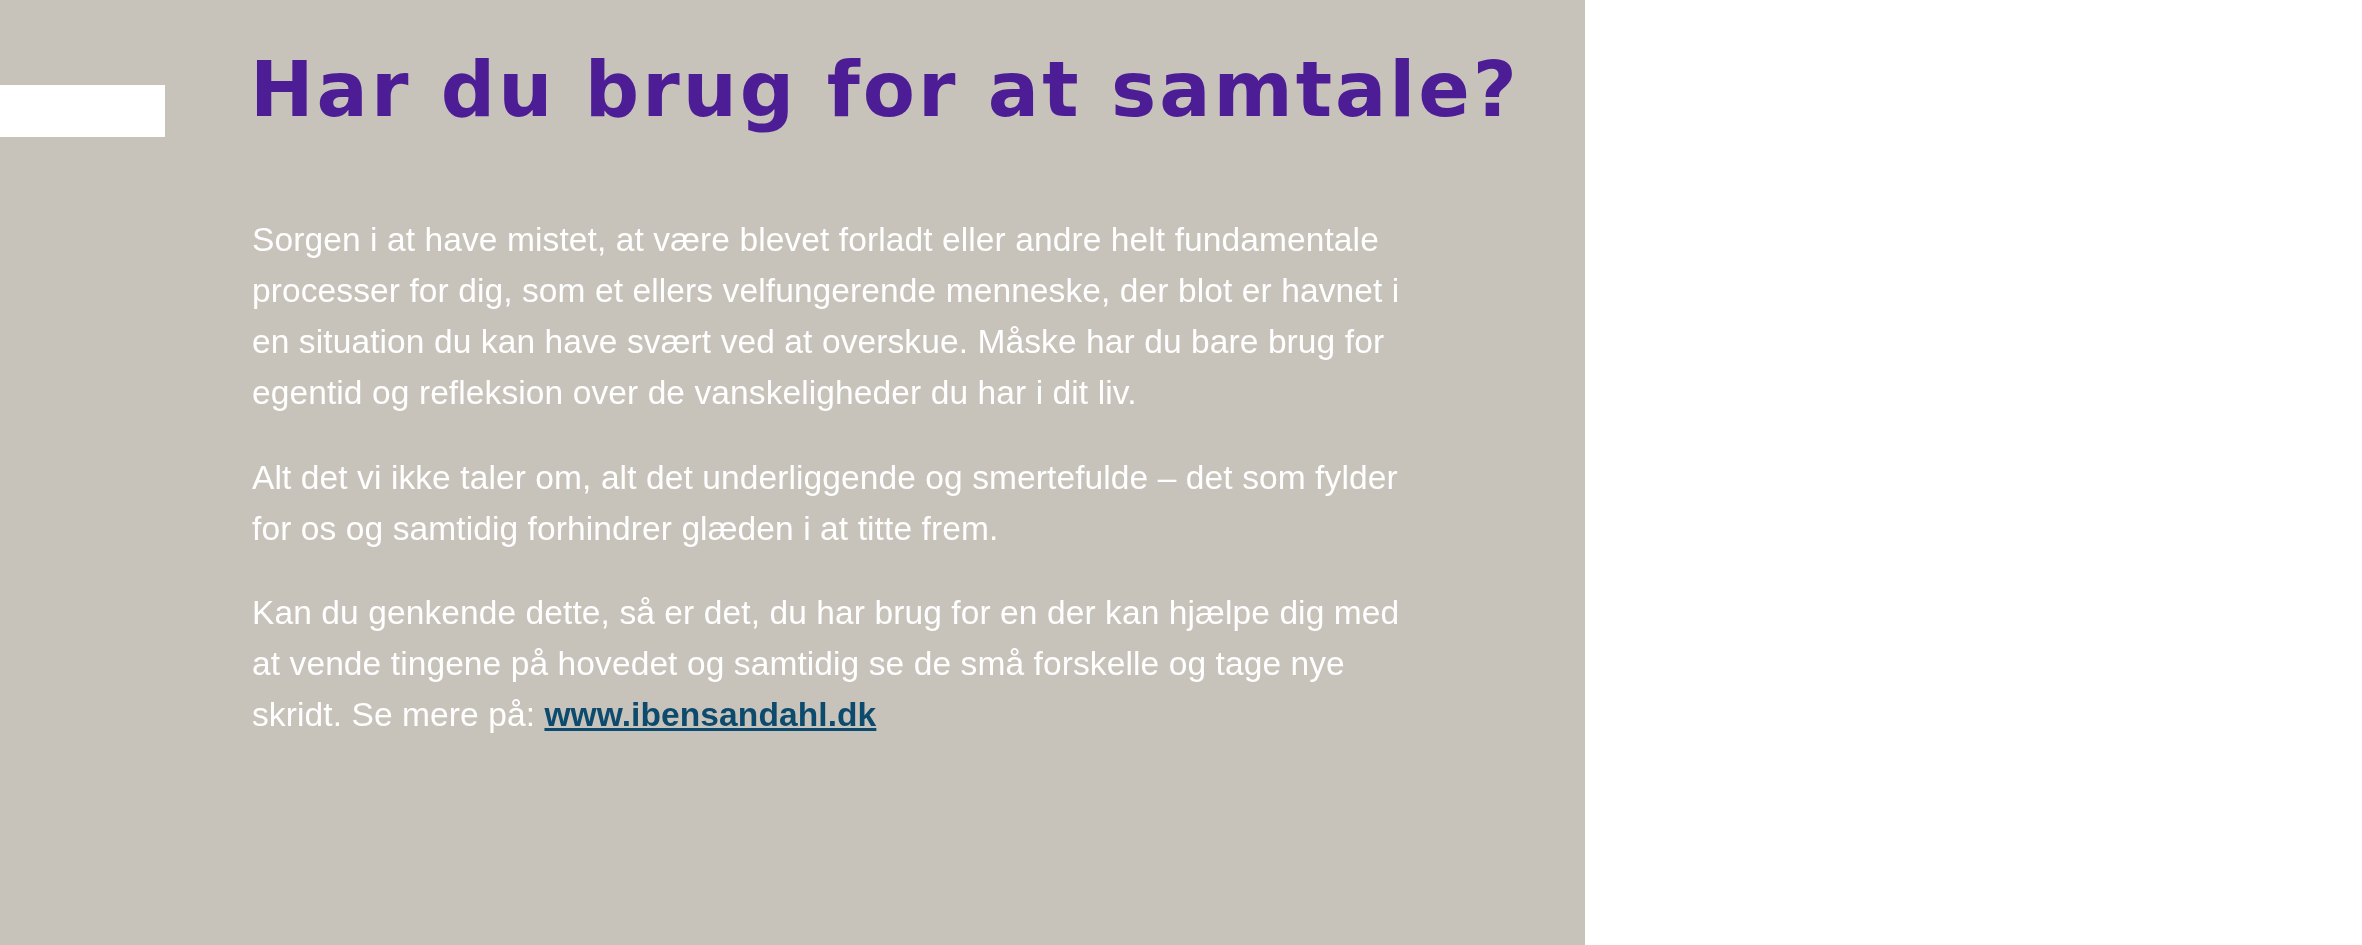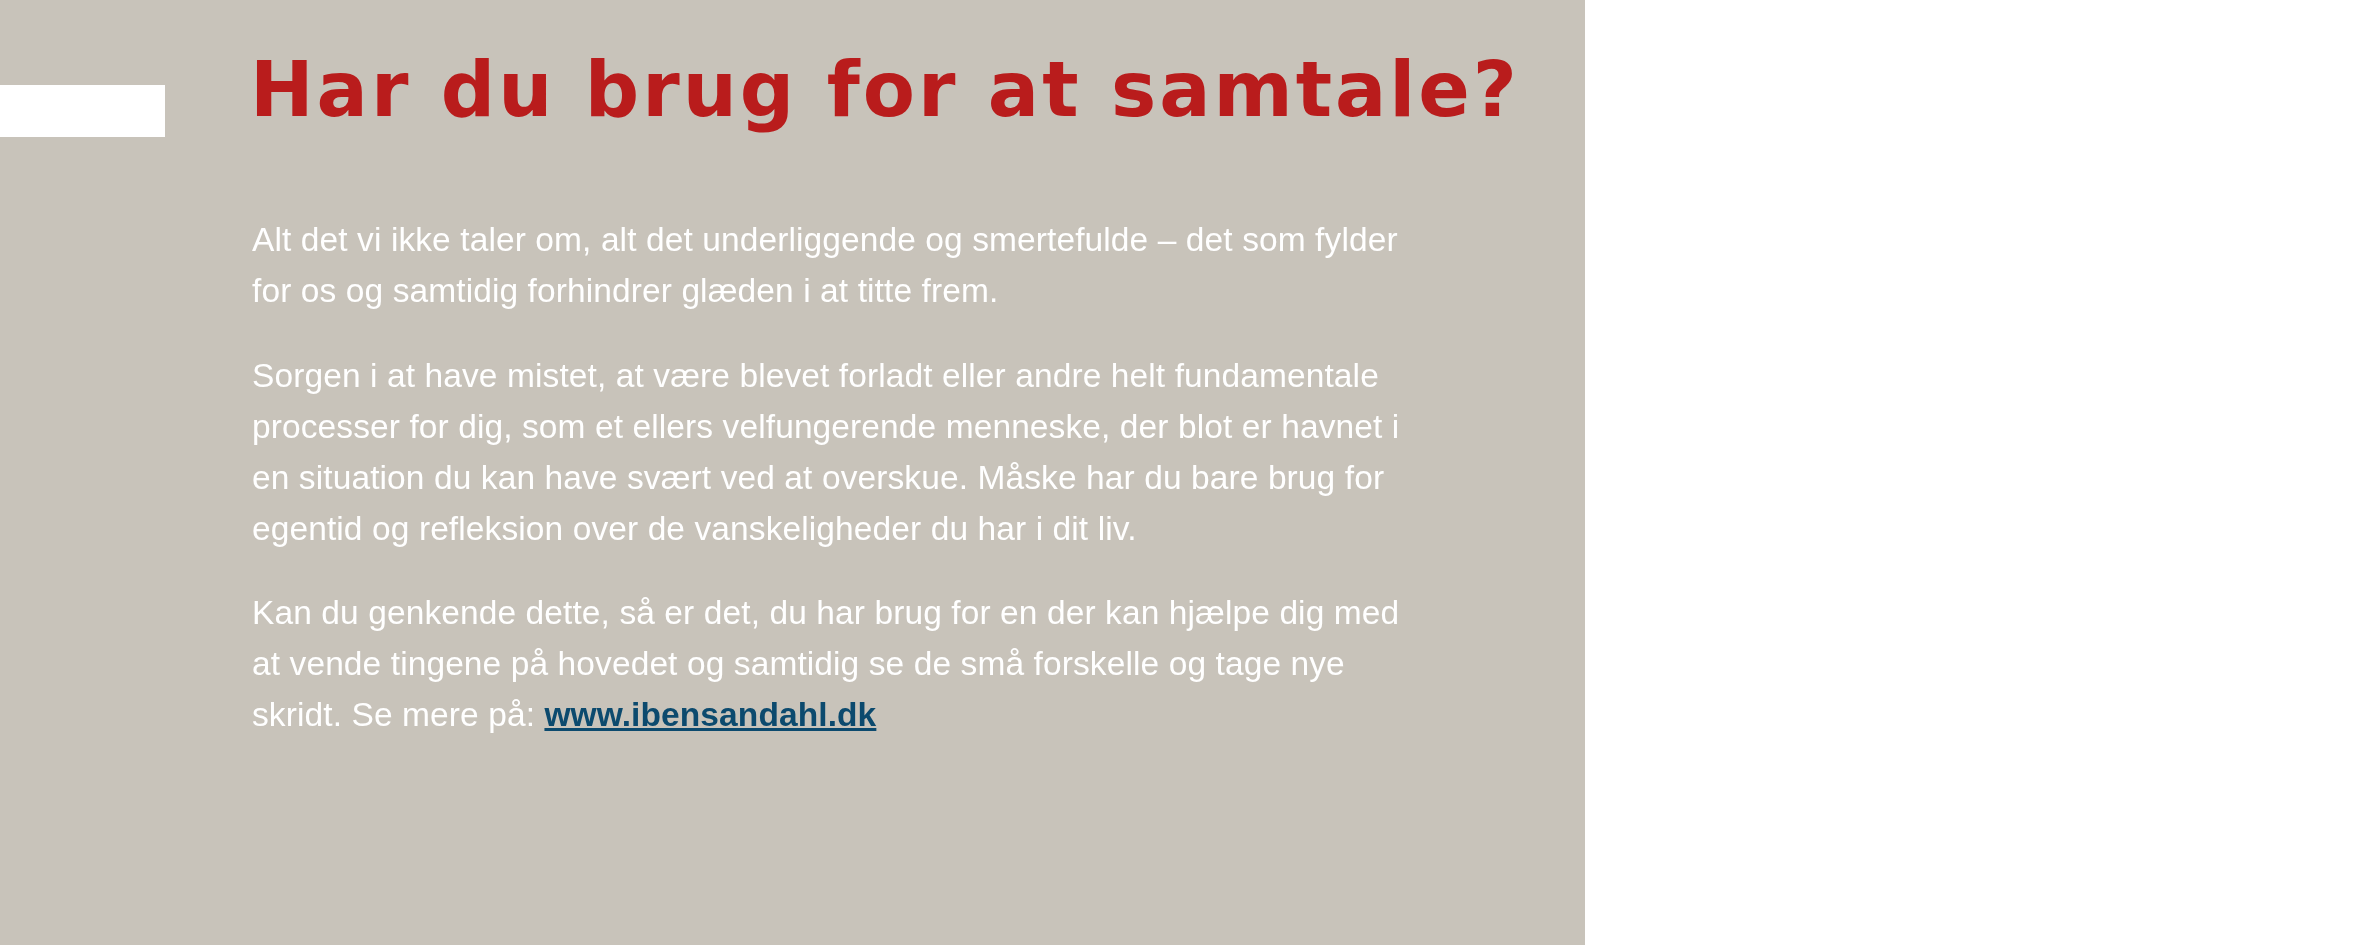--- a/index.html
+++ b/index.html
@@ -39,21 +39,21 @@
   .headline {
     position: absolute;
     left: 250px;
     top: 48px;
     margin: 0;
     font-family: "DejaVu Sans", sans-serif;
     font-weight: bold;
     font-size: 76px;
     line-height: 1.1;
     letter-spacing: 3px;
-    color: #b91c1c;
+    color: #4c1d95;
     white-space: nowrap;
   }
   .body-copy {
     position: absolute;
     left: 252px;
     top: 215px;
     width: 1160px;
   }
   .body-copy p {
     margin: 0 0 34px 0;
@@ -83,22 +83,22 @@
 
 <div class="page">
 
   <div class="left-panel">
 
     <div class="accent-bar"></div>
 
     <h1 class="headline">Har du brug for at samtale?</h1>
 
     <div class="body-copy">
+      <p>Sorgen i at have mistet, at være blevet forladt eller andre helt fundamentale processer for dig, som et ellers velfungerende menneske, der blot er havnet i en situation du kan have svært ved at overskue. Måske har du bare brug for egentid og refleksion over de vanskeligheder du har i dit liv.</p>
       <p>Alt det vi ikke taler om, alt det underliggende og smertefulde – det som fylder for os og samtidig forhindrer glæden i at titte frem.</p>
-      <p>Sorgen i at have mistet, at være blevet forladt eller andre helt fundamentale processer for dig, som et ellers velfungerende menneske, der blot er havnet i en situation du kan have svært ved at overskue. Måske har du bare brug for egentid og refleksion over de vanskeligheder du har i dit liv.</p>
       <p><span>Kan du genkende dette, så er det, du har brug for en der kan hjælpe dig med at vende tingene på hovedet og samtidig se de små forskelle og tage nye skridt. Se mere på: </span><a class="link" href="#">www.ibensandahl.dk</a></p>
     </div>
 
   </div>
 
   <div class="right-panel">
     
   </div>
 
 </div>

